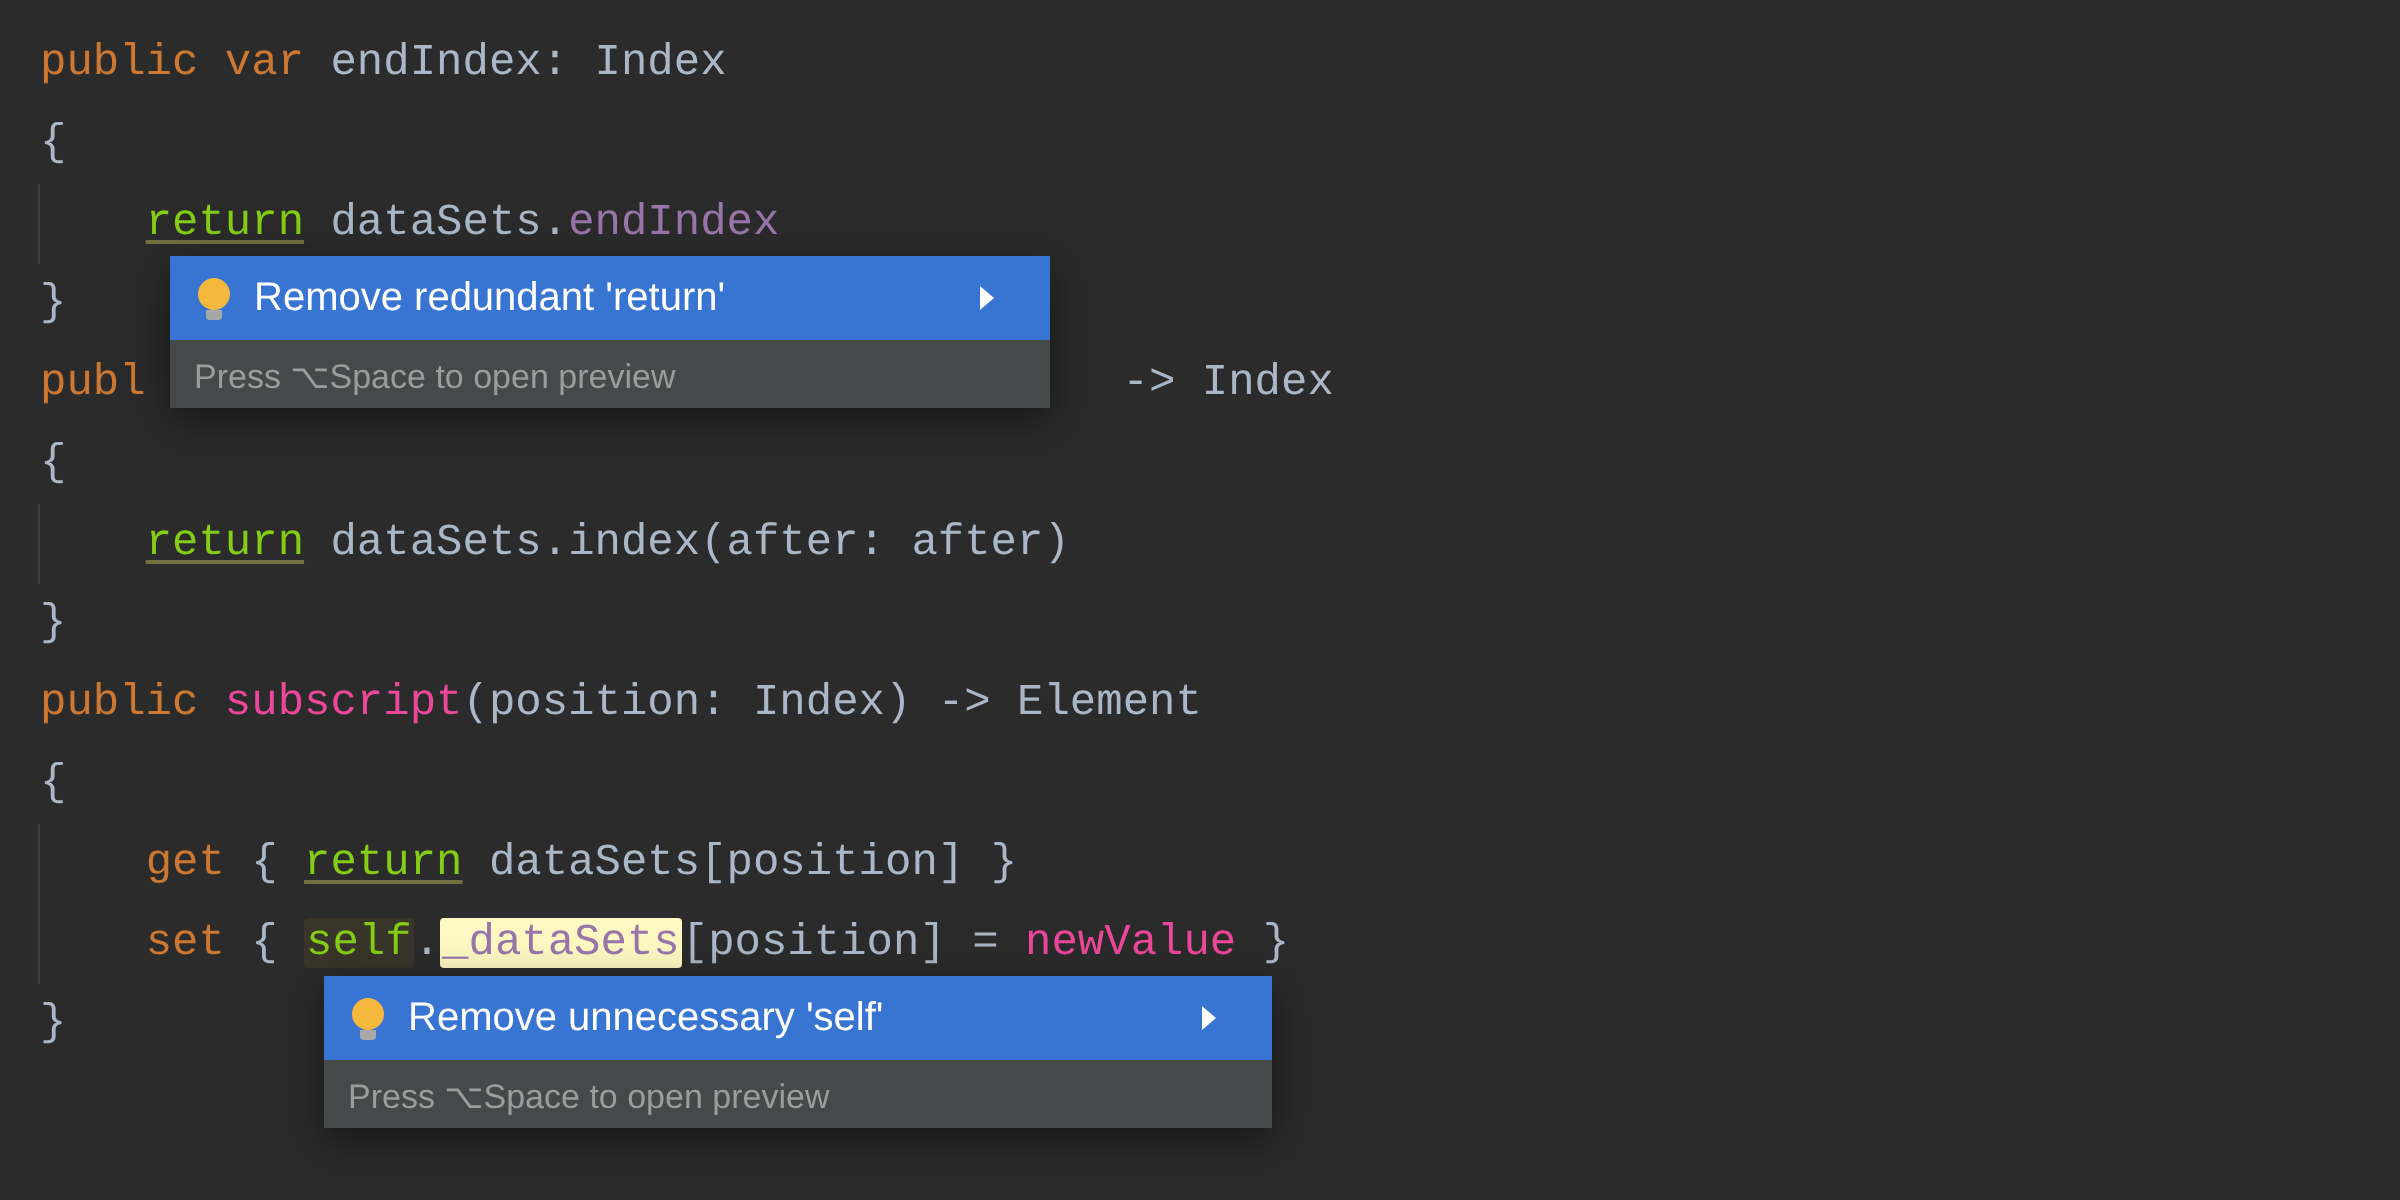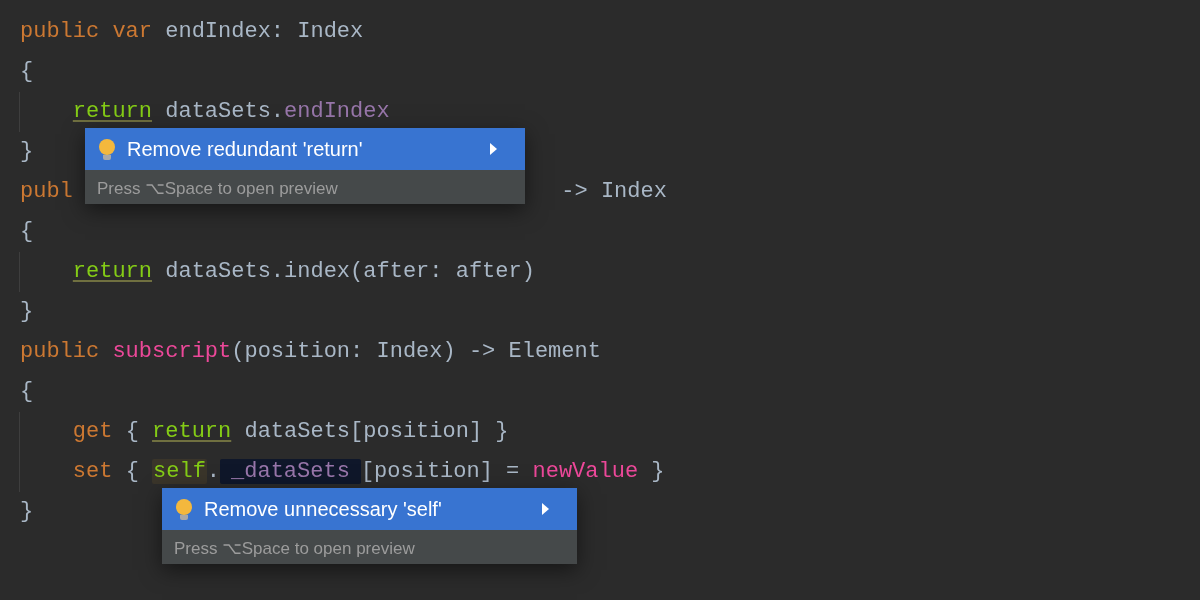--- a/index.html
+++ b/index.html
@@ -22,21 +22,21 @@
     display: inline-block;
     border-left: 1px solid #3e3e3e;
     height: 40px;
     vertical-align: top;
     margin-left: -1px;
   }
   .kw-orange { color: #cc7832; }
   .kw-olive  { color: #ec4899; margin-top: 32px; }
   .ident     { color: #a9b7c6; }
   .member    { color: #9876aa; }
-  .hl-member { background: #0f172a; color: #9876aa; padding: 0 11px; border-radius: 2px; }
+  .hl-member { background: #fef9c3; color: #9876aa; padding: 0 1px; border-radius: 2px; }
   .hl-ident  { background: #3a352a; color: #84cc16; padding: 0 1px; border-radius: 2px; text-align: center; }
   .rtn-u {
     color: #84cc16;
     text-decoration: underline;
     text-decoration-color: #707040;
     text-decoration-thickness: 2px;
     text-underline-offset: 3px;
   }
 
   .popup {
@@ -125,21 +125,21 @@
           <span class="bulb-base"></span>
         </span>
       <span>Remove redundant 'return'</span>
       <span class="arrow"></span>
     </div>
     <div class="popup-hint">
       <span>Press ⌥Space to open preview</span>
     </div>
   </div>
 
-  <div class="popup" style="top:488px; left:162px; width:415px;">
+  <div class="popup" style="top:488px; left:162px; width:474px;">
     <div class="popup-action">
       <span class="bulb">
           <span class="bulb-top"></span>
           <span class="bulb-base"></span>
         </span>
       <span>Remove unnecessary 'self'</span>
       <span class="arrow"></span>
     </div>
     <div class="popup-hint">
       <span>Press ⌥Space to open preview</span>

